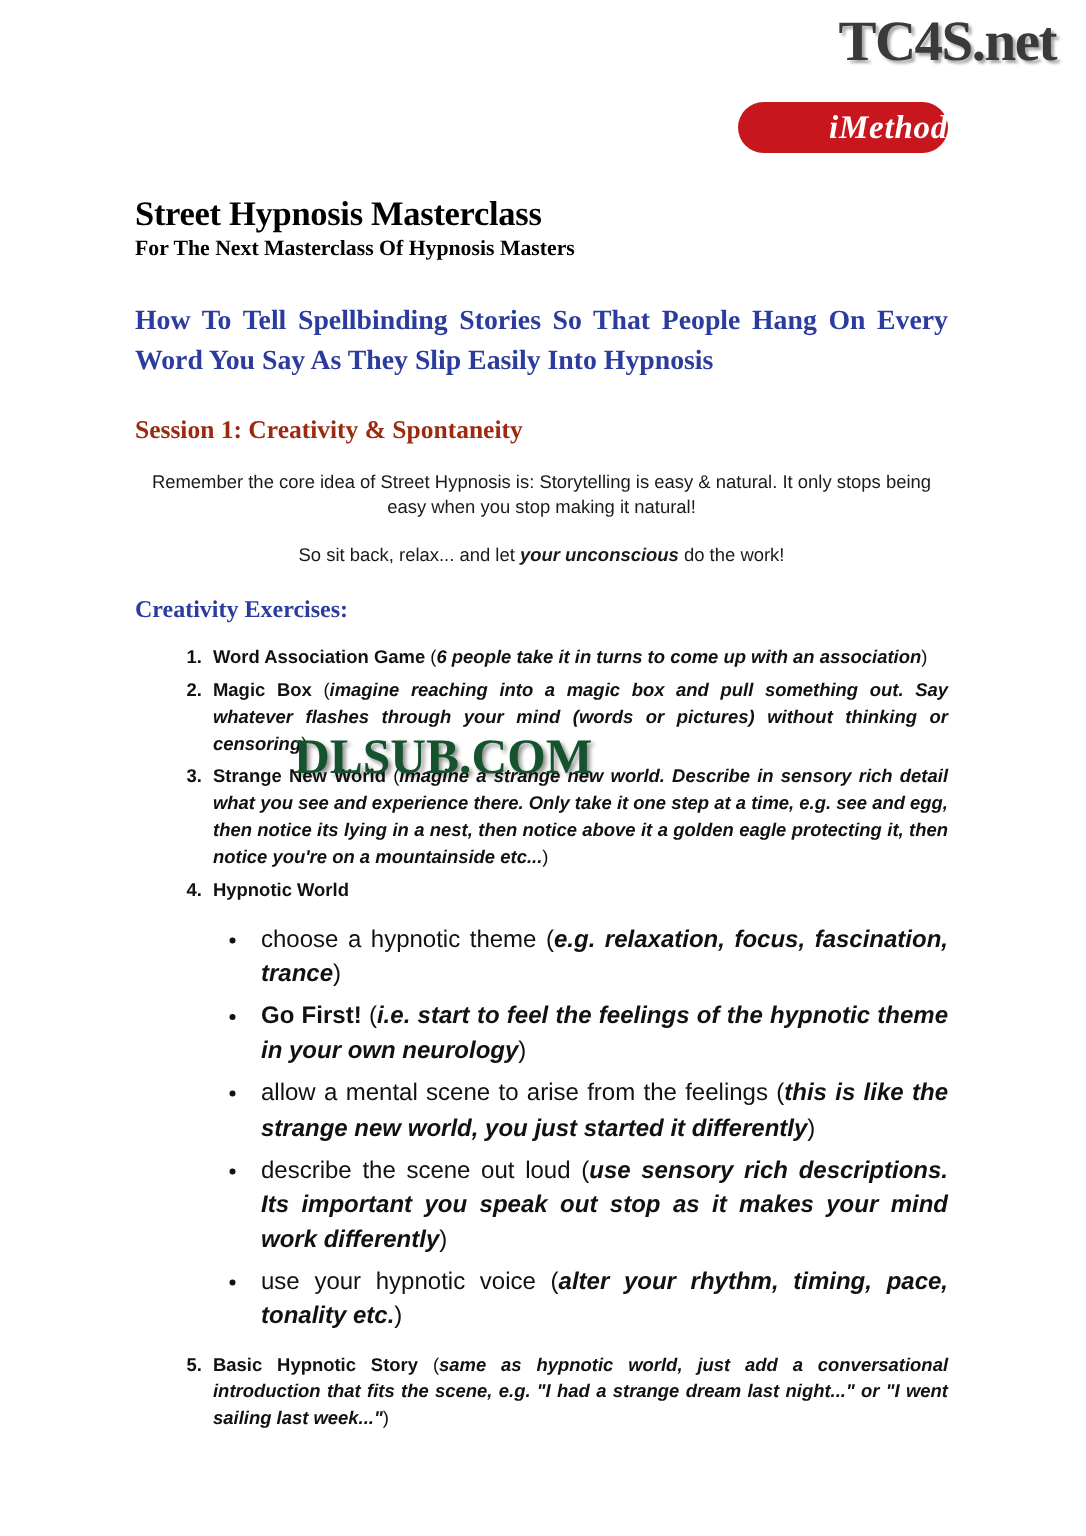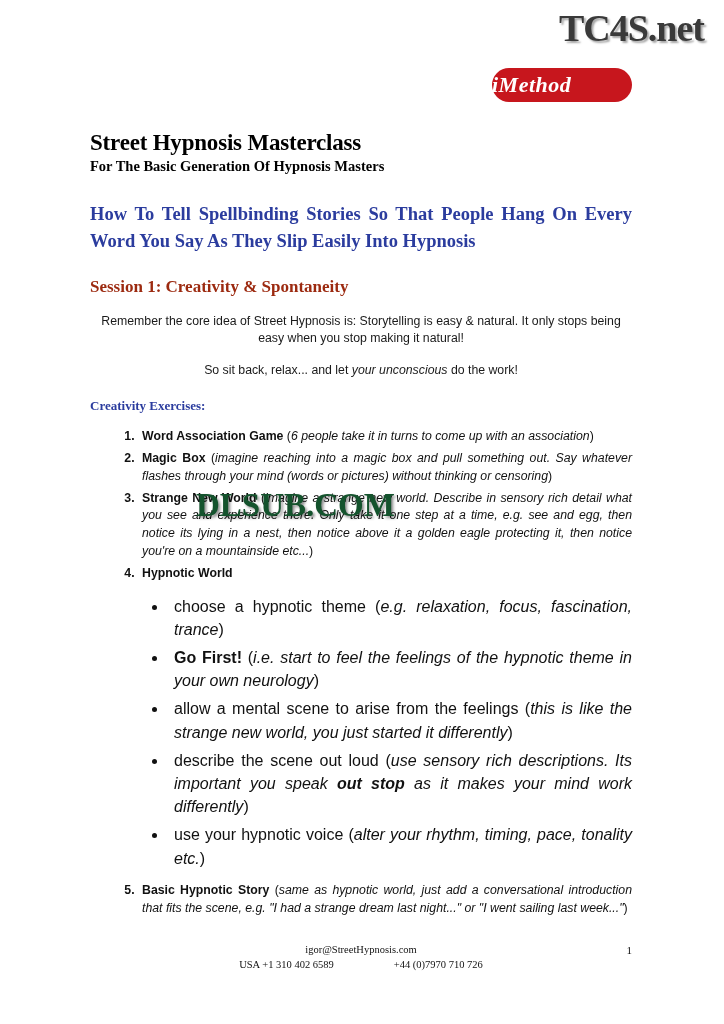--- a/index.html
+++ b/index.html
@@ -65,21 +65,21 @@
     height: 34px;
     background: #c7161d;
     border-radius: 17px;
     color: #ffffff;
     font-family: "Liberation Serif", serif;
     font-style: italic;
     font-weight: bold;
     font-size: 22px;
     display: flex;
     align-items: center;
-    justify-content: flex-start;
+    justify-content: flex-end;
     letter-spacing: 0.5px;
   }
 
   
   .content {
     position: absolute;
     left: 90px;
     top: 130px;
     width: 542px;
   }
@@ -118,21 +118,21 @@
   p.body-text {
     font-family: "Liberation Sans", sans-serif;
     font-size: 12.3px;
     color: #1a1a1a;
     line-height: 1.45;
     margin: 0 0 14px 0;
     text-align: center;
   }
   .exercises-head {
     font-family: "Liberation Serif", serif;
-    font-size: 13px;
+    font-size: 16px;
     font-weight: bold;
     color: #2b3c9e;
     margin: 18px 0 14px 0;
   }
 
   ol.main-list {
     margin: 0;
     padding-left: 48px;
     list-style: decimal;
   }
@@ -146,20 +146,21 @@
     padding-left: 4px;
   }
   ol.main-list > li::marker {
     font-weight: bold;
   }
   .term {
     font-weight: bold;
   }
   .ital {
     font-style: italic;
+    font-weight: bold;
   }
   .ital-bold {
     font-style: italic;
     font-weight: bold;
   }
 
   ul.sub-list {
     margin: 12px 0 12px 0;
     padding-left: 26px;
     list-style: disc;
@@ -213,21 +214,21 @@
 
   <div class="wm-tc4s">TC4S.net</div>
 
   <div class="logo">
     <span>iMethod</span>
   </div>
 
   <div class="content">
 
     <h1 class="doc-title">Street Hypnosis Masterclass</h1>
-    <h2 class="doc-subtitle">For The Basic Generation Of Hypnosis Masters</h2>
+    <h2 class="doc-subtitle">For The Next Masterclass Of Hypnosis Masters</h2>
 
     <h3 class="headline">How To Tell Spellbinding Stories So That People Hang On Every Word You Say As They Slip Easily Into Hypnosis</h3>
 
     <div class="session">Session 1: Creativity &amp; Spontaneity</div>
 
     <p class="body-text">Remember the core idea of Street Hypnosis is: Storytelling is easy &amp; natural. It only stops being easy when you stop making it natural!</p>
 
     <p class="body-text">
       <span>So sit back, relax... and let </span><span class="ital">your unconscious</span><span> do the work!</span>
     </p>
@@ -272,23 +273,15 @@
 
       <li>
         <span class="term">Basic Hypnotic Story</span><span> (</span><span class="ital">same as hypnotic world, just add a conversational introduction that fits the scene, e.g. "I had a strange dream last night..." or "I went sailing last week..."</span><span>)</span>
       </li>
 
     </ol>
   </div>
 
   <div class="wm-dlsub">DLSUB.COM</div>
 
-  <div class="footer">
-    <div class="footer-line1">igor@StreetHypnosis.com</div>
-    <div class="footer-line2">
-      <span>USA +1 310 402 6589</span>
-      <span>+44 (0)7970 710 726</span>
-    </div>
-    <div class="page-num">1</div>
-  </div>
 
 
 </div>
 
 </body></html>

